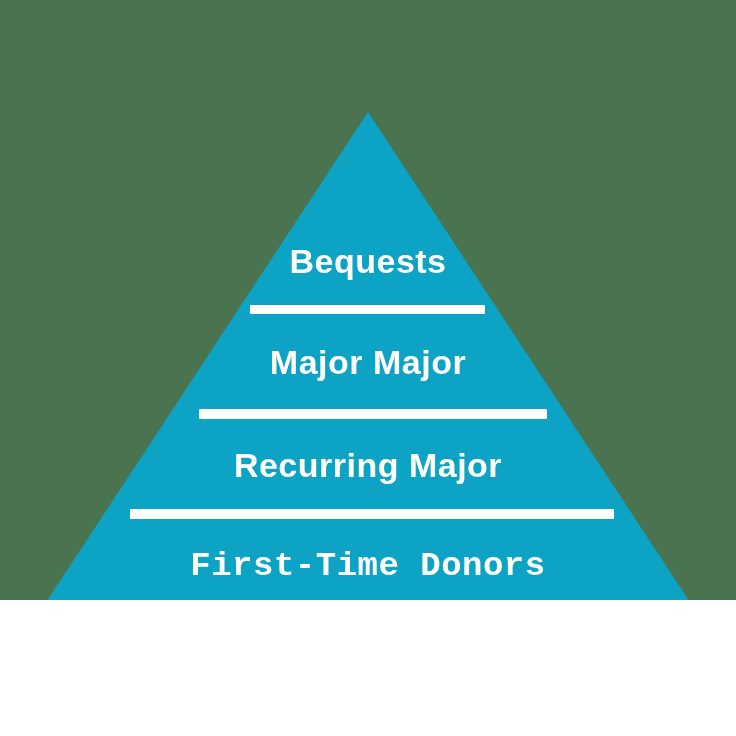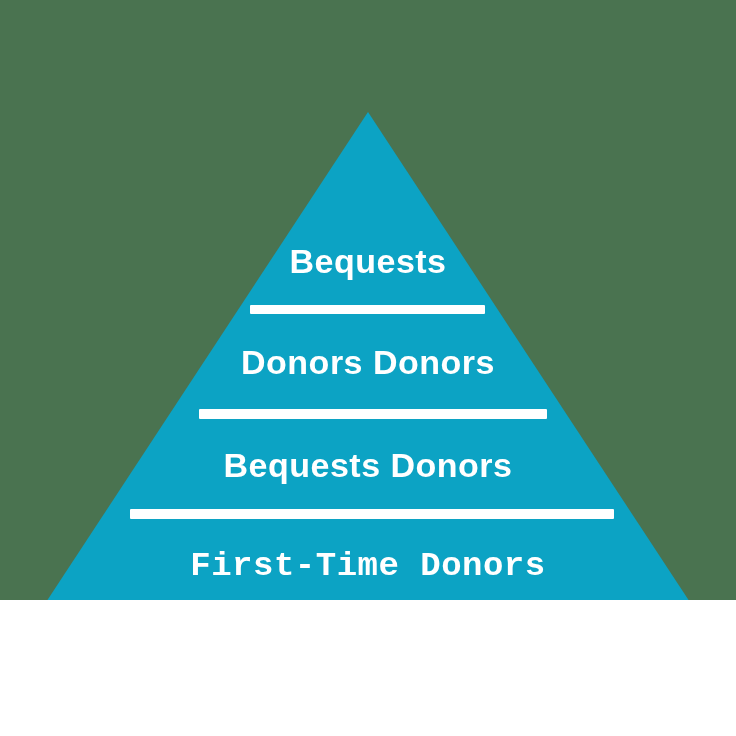--- a/index.html
+++ b/index.html
@@ -53,16 +53,16 @@
 <body>
 
 <div class="canvas">
   <div class="pyramid"></div>
 
   <div class="divider d1"></div>
   <div class="divider d2"></div>
   <div class="divider d3"></div>
 
   <div class="level-label l0">Bequests</div>
-  <div class="level-label l1">Donors Donors</div>
-  <div class="level-label l2">Bequests Donors</div>
+  <div class="level-label l1">Major Major</div>
+  <div class="level-label l2">Recurring Major</div>
   <div class="level-label l3">First-Time Donors</div>
 </div>
 
 </body></html>

